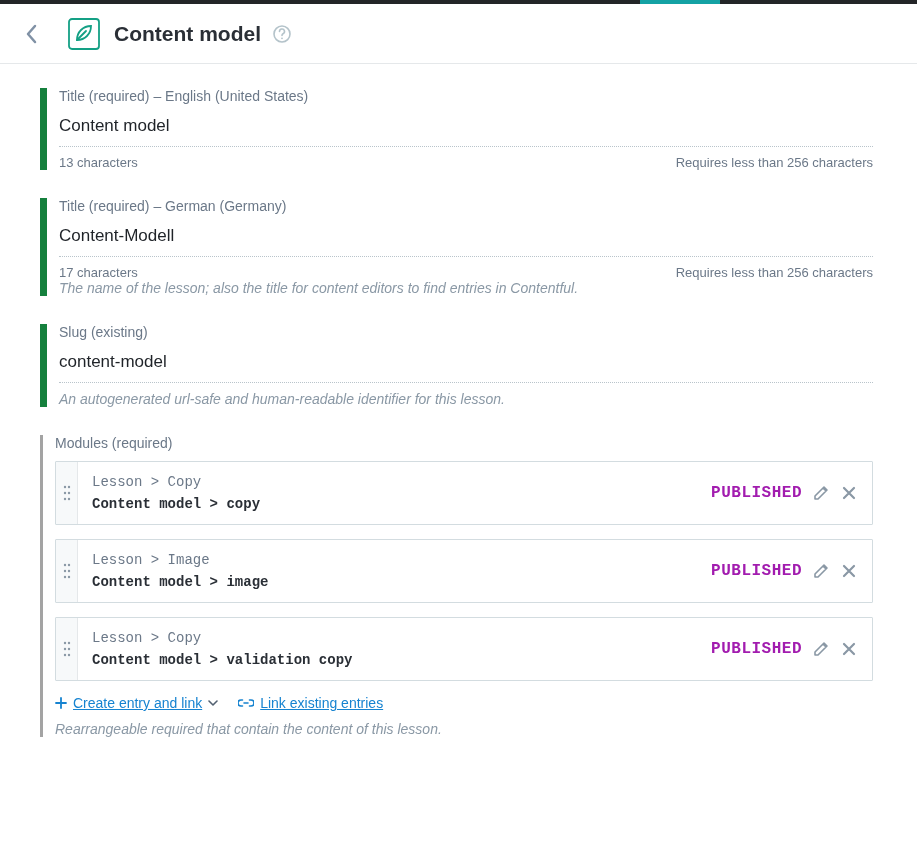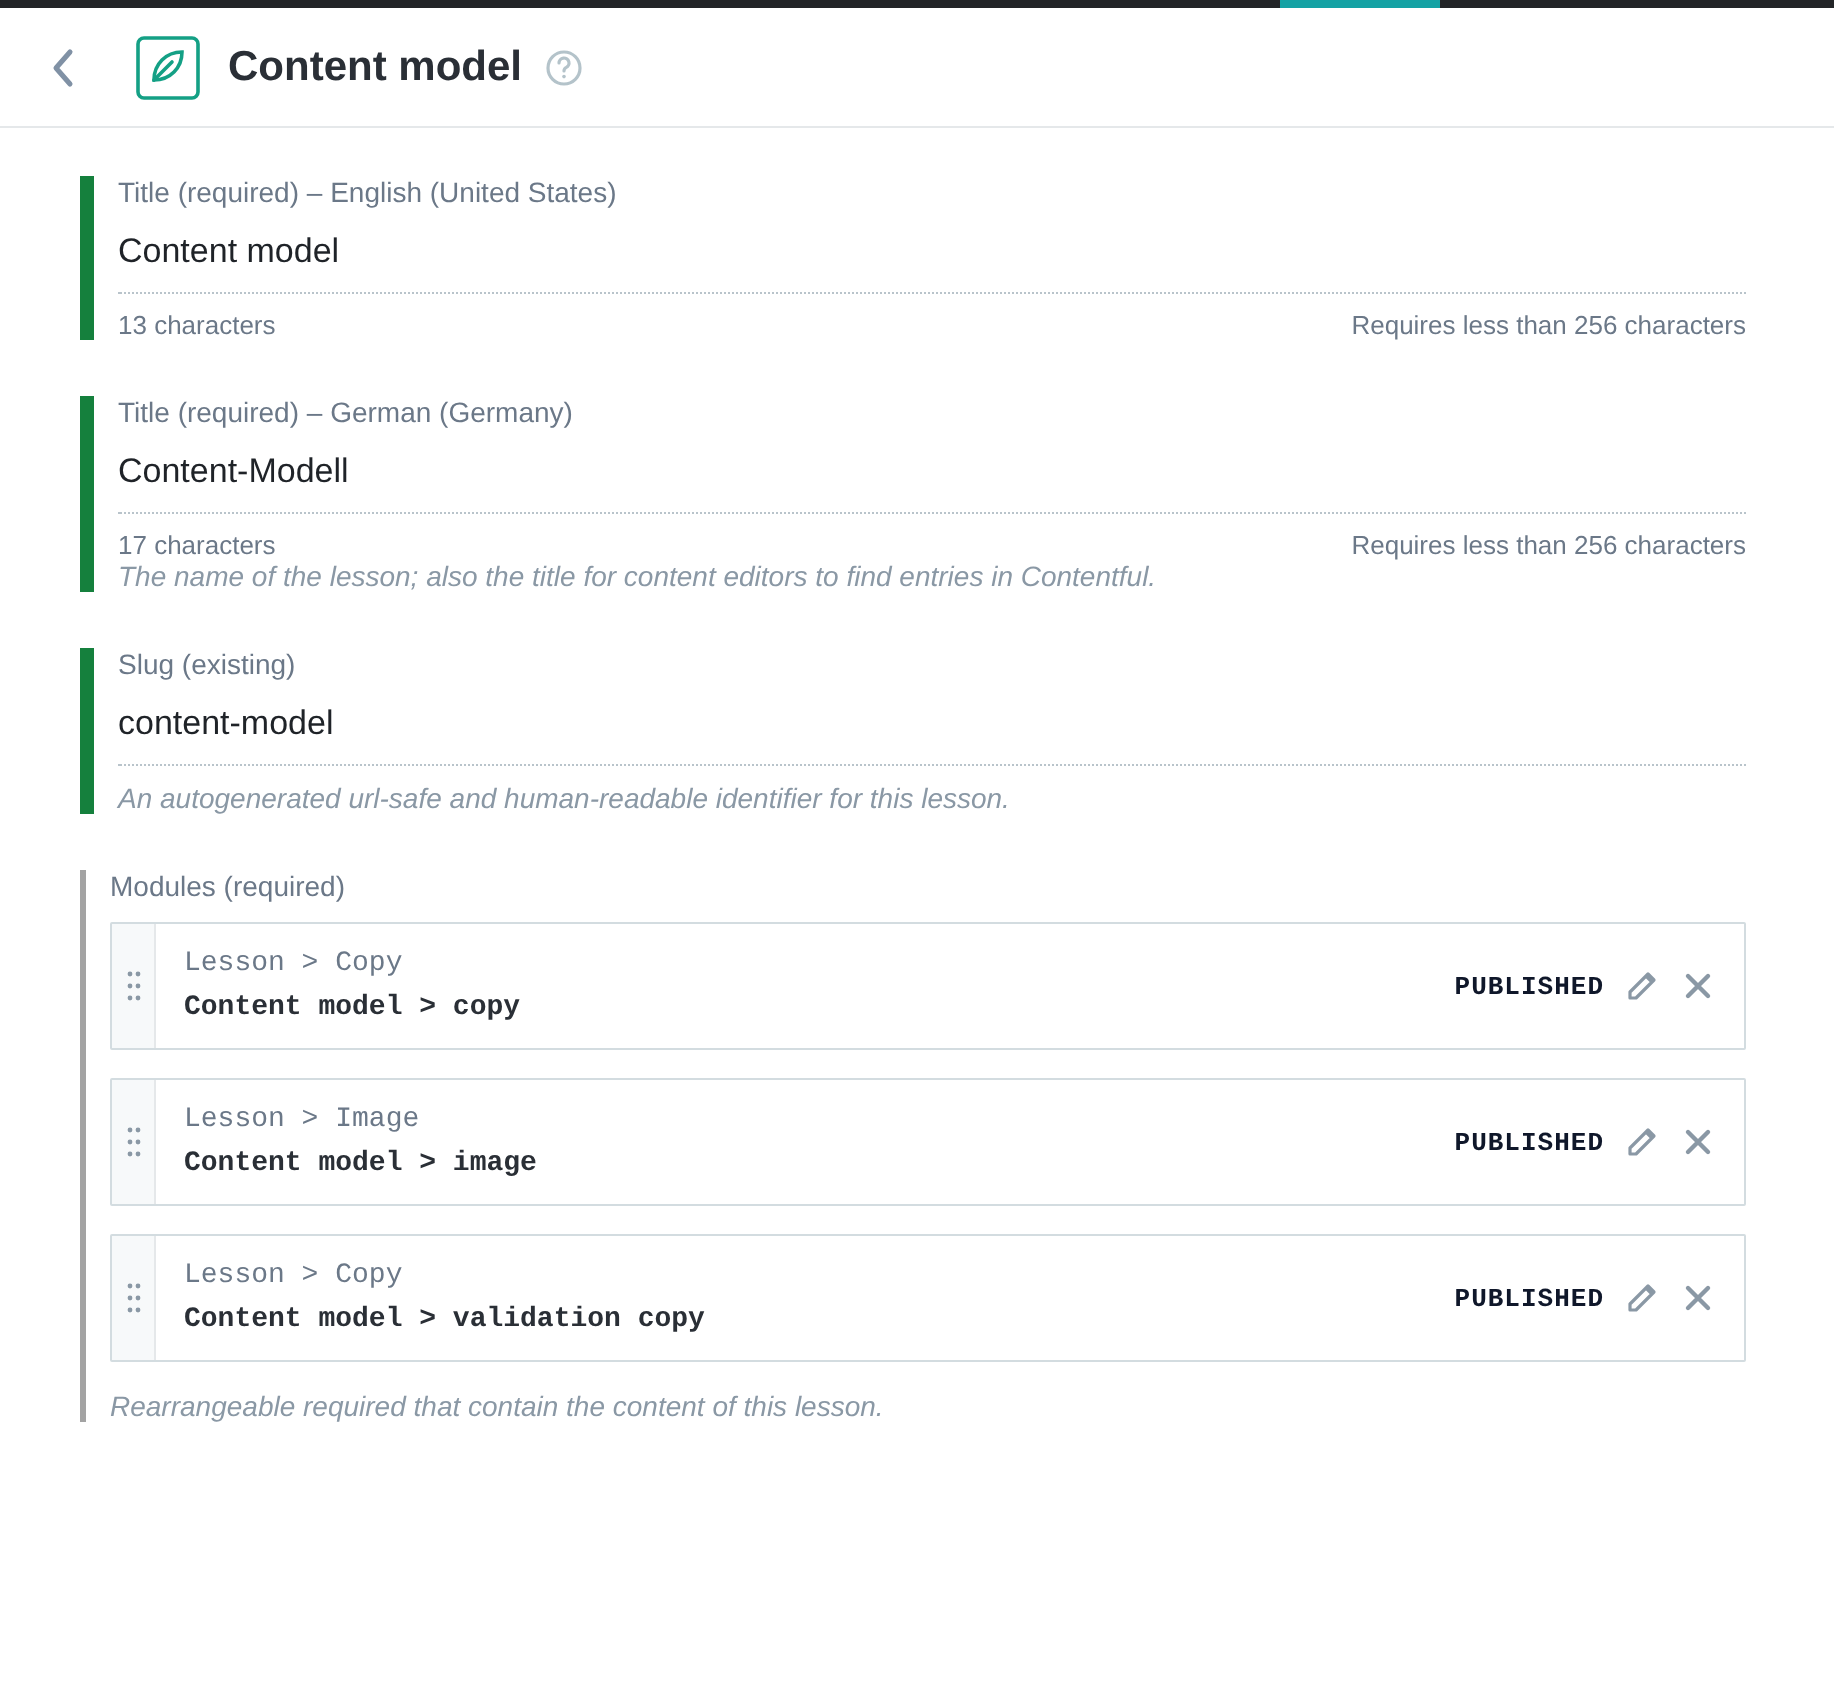--- a/index.html
+++ b/index.html
@@ -136,23 +136,23 @@
       font-size: 14px;
       font-weight: 700;
       color: #2a2f36;
     }
     .module-actions {
       display: flex;
       align-items: center;
       gap: 10px;
     }
     .status-badge {
-      font-size: 13px;
+      font-size: 16px;
       font-weight: 700;
-      color: #0f172a;
+      color: #a21caf;
       letter-spacing: 0.5px;
     }
     .icon-btn {
       width: 18px; height: 18px;
       color: #8a98a5;
       cursor: pointer;
       display: flex; align-items: center; justify-content: center;
     }
     .module-footer {
       display: flex;
@@ -326,17 +326,34 @@
           </span>
           <span class="icon-btn">
             <svg width="14" height="14" viewBox="0 0 14 14">
                 <path d="M2 2 L12 12 M12 2 L2 12" stroke="currentColor" stroke-width="2.2" stroke-linecap="round"></path>
               </svg>
           </span>
         </div>
       </div>
     </div>
 
+    <div class="module-footer">
+      <div class="link-action">
+        <svg width="12" height="12" viewBox="0 0 12 12">
+            <path d="M6 1 V11 M1 6 H11" stroke="currentColor" stroke-width="1.8" stroke-linecap="round"></path>
+          </svg>
+        <span class="underline">Create entry and link</span>
+        <svg class="chevron-small" width="10" height="10" viewBox="0 0 10 10">
+            <path d="M1 3 L5 7 L9 3" fill="none" stroke="currentColor" stroke-width="1.6" stroke-linecap="round" stroke-linejoin="round"></path>
+          </svg>
+      </div>
+      <div class="link-action">
+        <svg width="16" height="12" viewBox="0 0 16 12">
+            <path d="M6 6 H10 M4.5 3 H3 a3 3 0 0 0 0 6 h1.5 M11.5 3 H13 a3 3 0 0 1 0 6 h-1.5" fill="none" stroke="currentColor" stroke-width="1.6" stroke-linecap="round"></path>
+          </svg>
+        <span class="underline">Link existing entries</span>
+      </div>
+    </div>
 
     <div class="field-help">Rearrangeable required that contain the content of this lesson.</div>
   </div>
 
 </div>
 
 </body></html>

